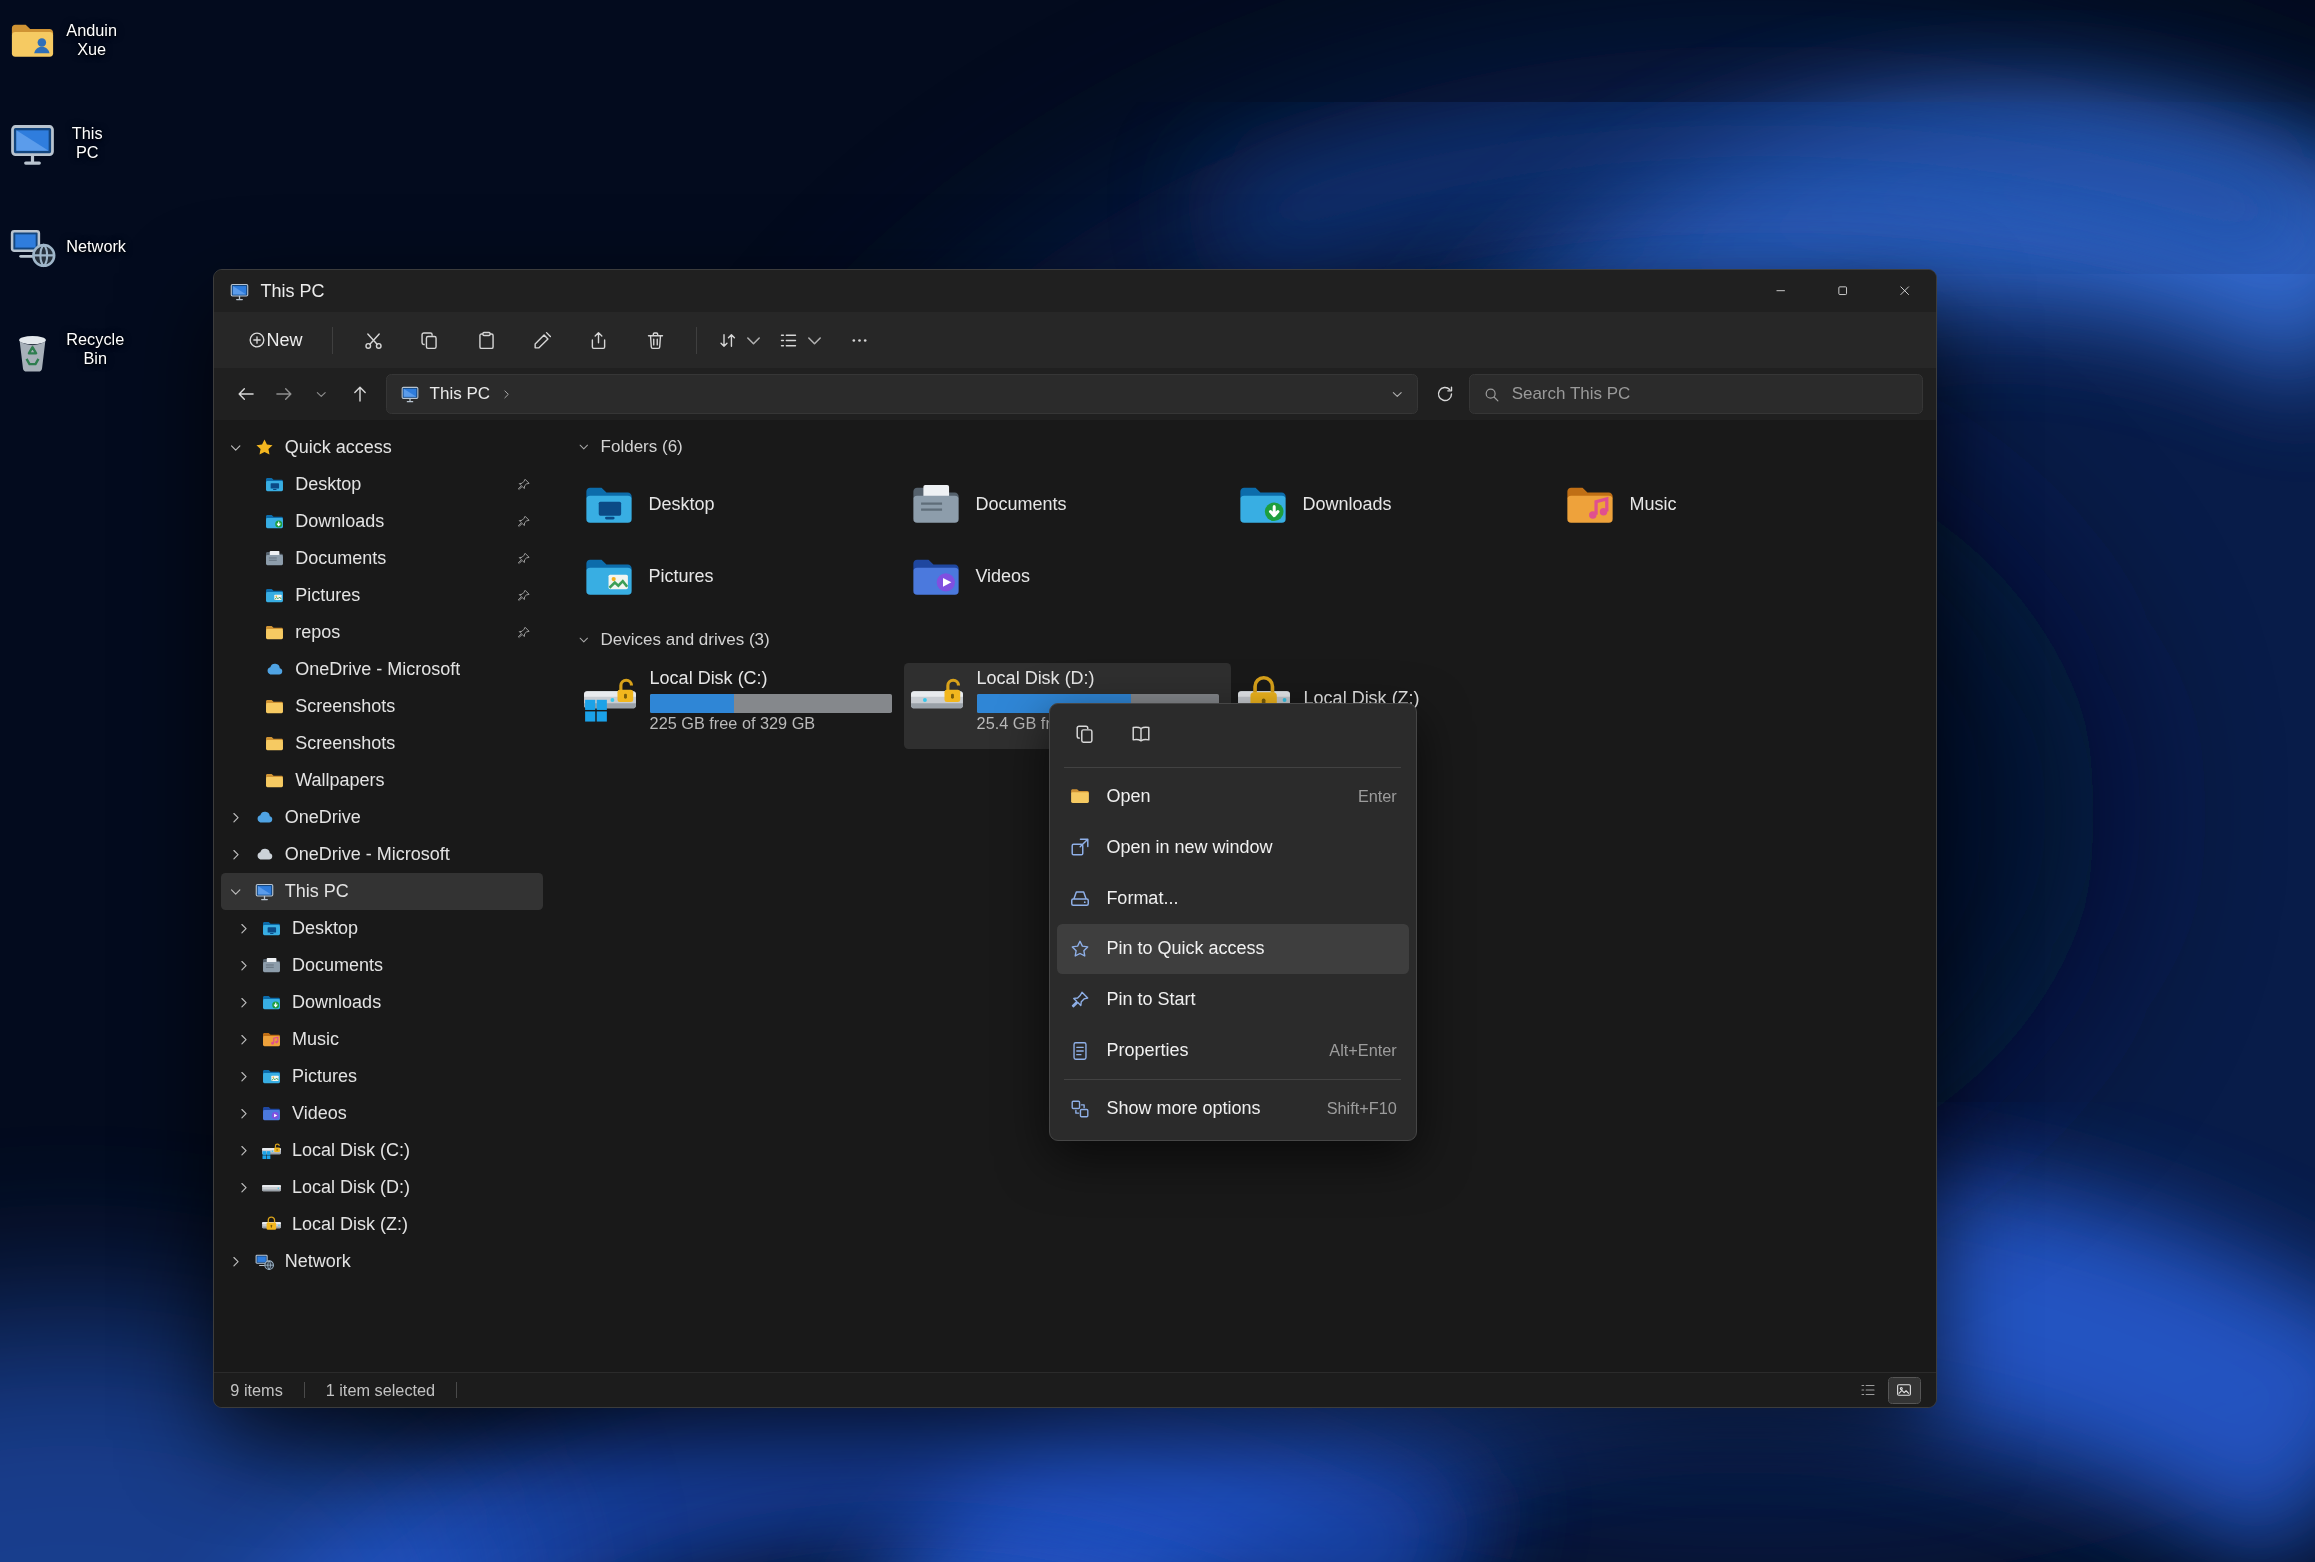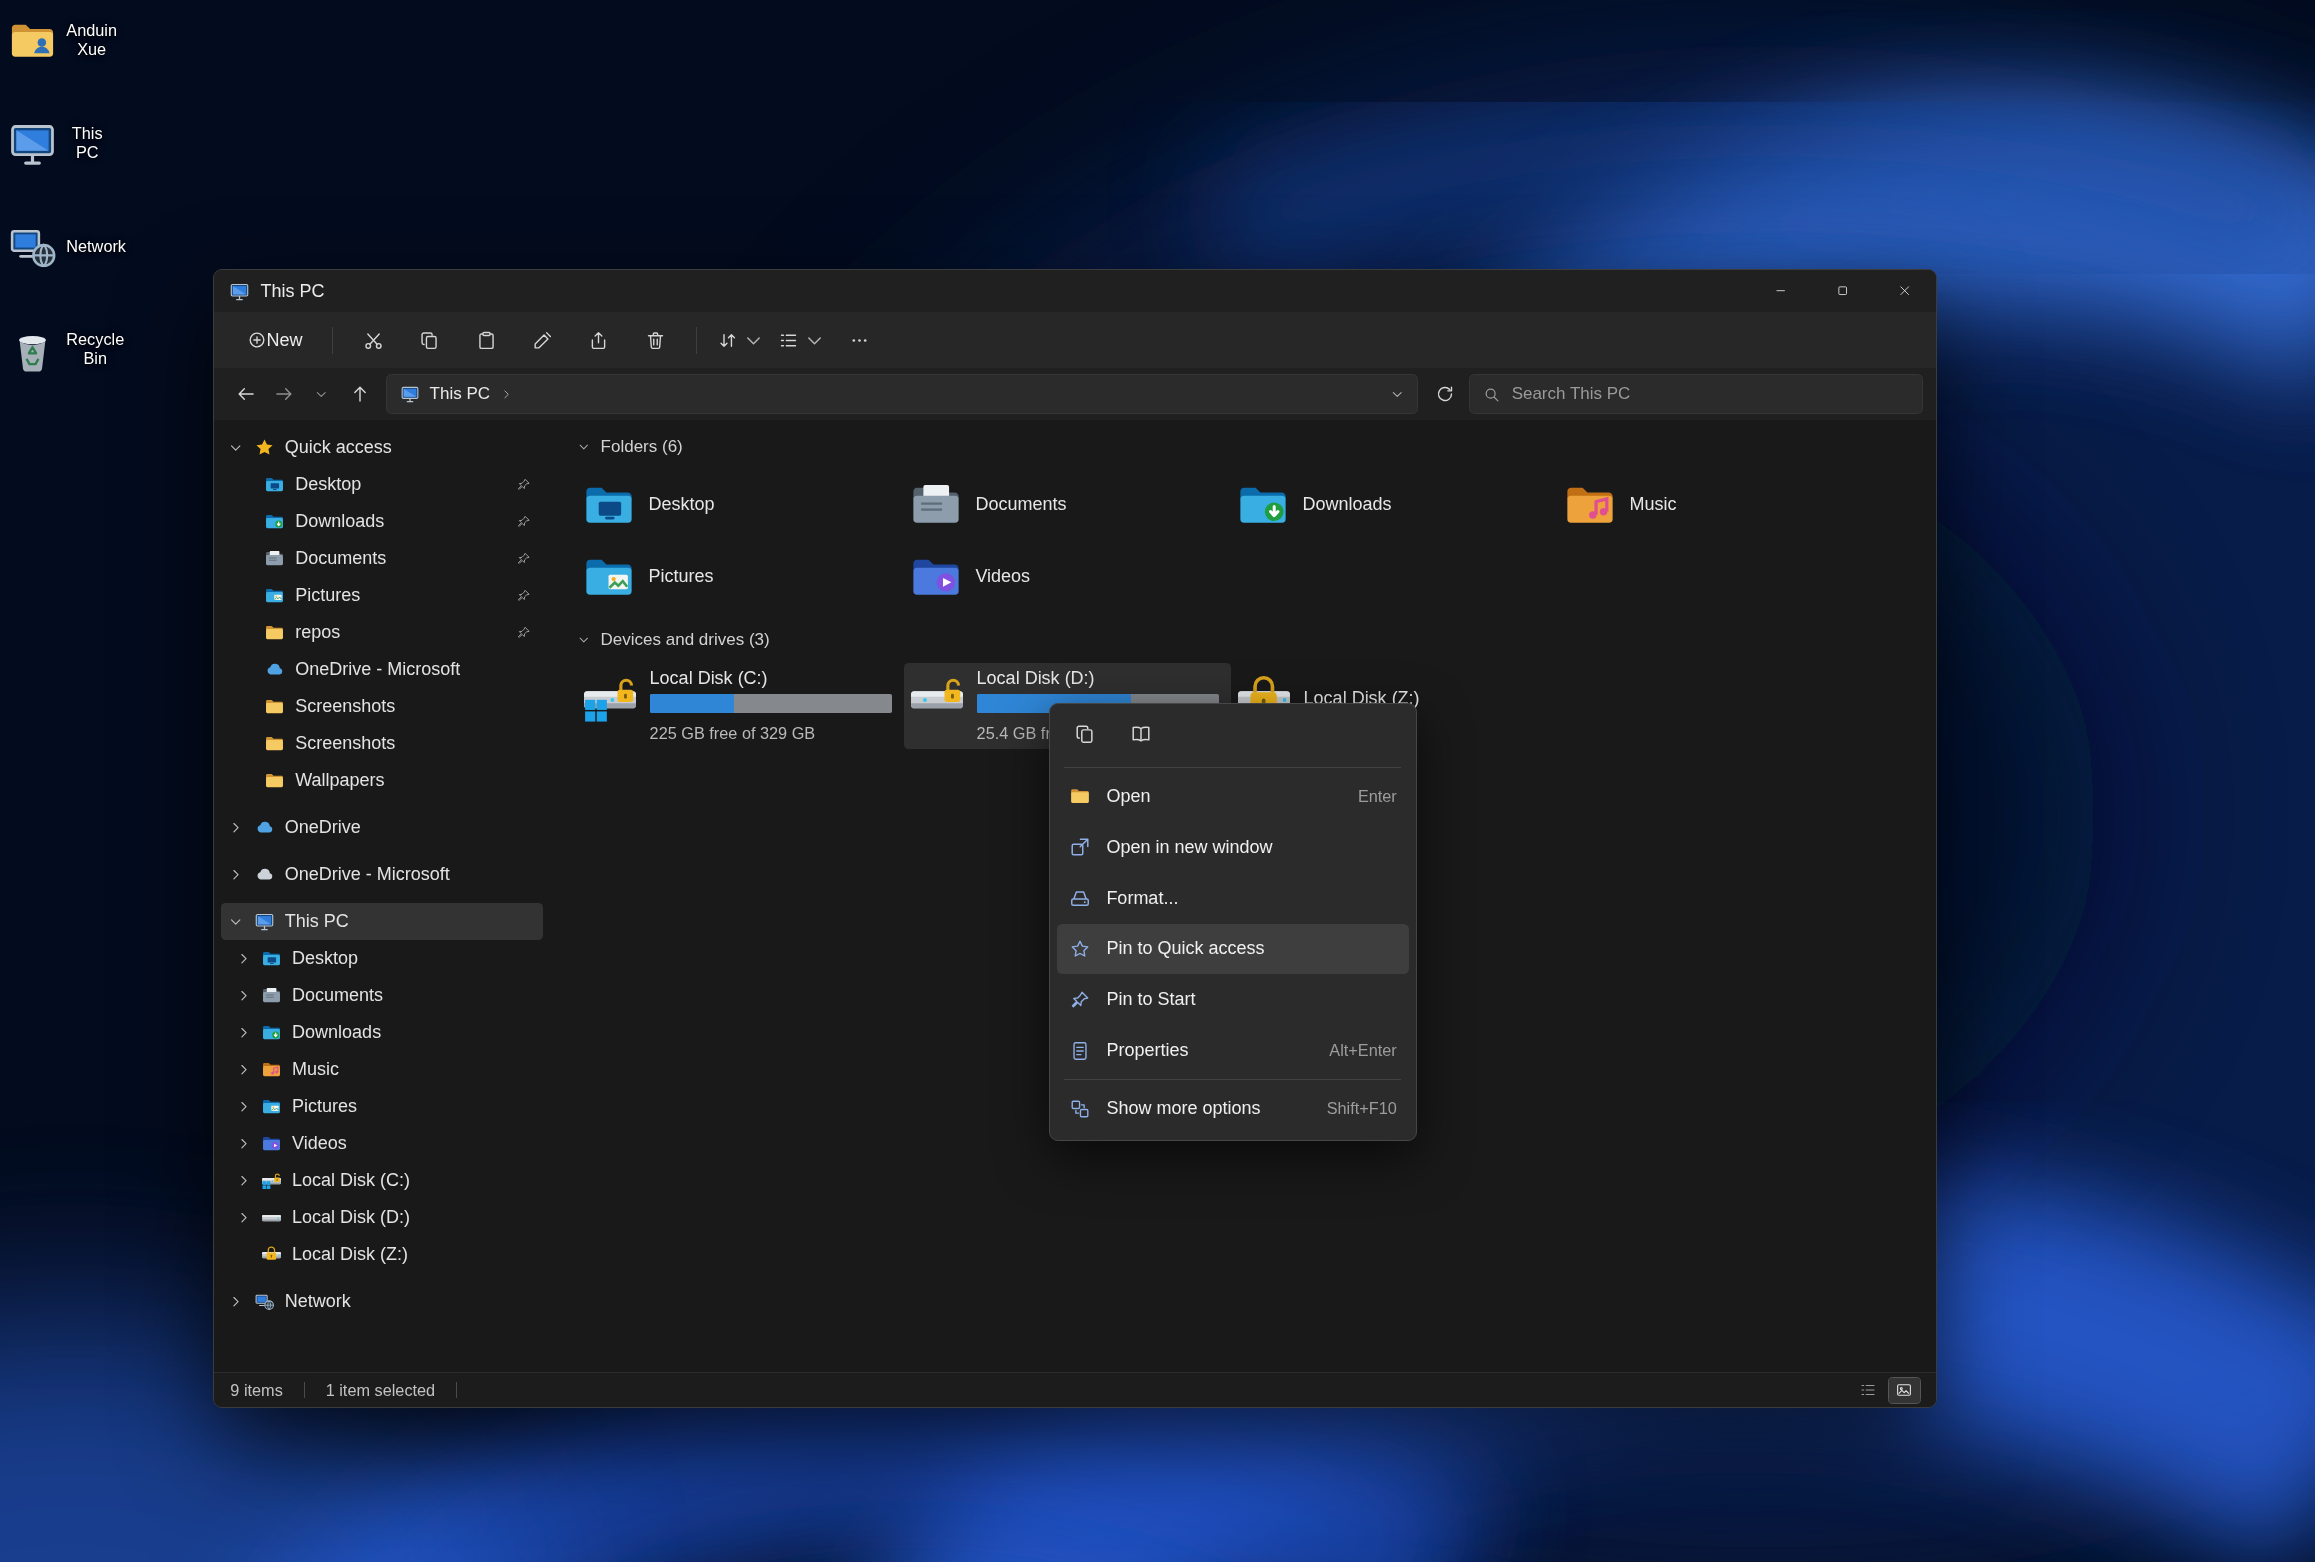--- a/index.html
+++ b/index.html
@@ -59,21 +59,21 @@
   .searchfield input::placeholder{color:#9a9a9a}
 
   .bodyrow{flex:1;display:flex;background:#191919;min-height:0}
 
   
   #sidebar{width:336px;flex-shrink:0;padding-top:9px;overflow:hidden}
   .srow{height:37px;display:flex;align-items:center;margin:0 7.2px;border-radius:4.5px;font-size:18px;color:#e3e3e3;cursor:default}
   .srow.lv0{padding-left:7.2px}
   .srow.lv1{padding-left:43px}
   .srow.lv2{padding-left:14.5px}
-  .srow.gap{margin-top:10px}
+  .srow.gap{}
   .srow.selected{background:#333333}
   .schev{width:15.4px;height:15.4px;margin-right:10px;color:#bdbdbd}
   .sicon{width:21px;height:21px;margin-right:10px}
   .slabel{white-space:nowrap;overflow:hidden;text-overflow:ellipsis}
   .spin{margin-left:auto;margin-right:11.8px;width:15.4px;height:15.4px;color:#a2a2a2}
 
   
   #main{flex:1;min-width:0;padding:9px 0 0 27px;position:relative}
   .secheader{height:36px;display:flex;align-items:center;gap:10px;color:#d2d2d2;font-size:17px}
   .secheader .icon{width:13.6px;height:13.6px;color:#a8a8a8}
@@ -82,21 +82,21 @@
   .ficon{width:56px;height:56px}
   .flabel{font-size:18px;color:#e6e6e6}
   .drives-grid{display:grid;grid-template-columns:repeat(4,327px);margin-top:5.4px}
   .dtile{height:81px;display:flex;align-items:flex-start;gap:11px;padding:5.4px 0 0 3.6px;border-radius:4.5px;cursor:default}
   .dtile.selected{background:#2f2f2f}
   .dricon{width:58px;height:58px;margin-top:0.9px}
   .dinfo{display:flex;flex-direction:column;justify-content:center;min-height:60px}
   .dlabel2{font-size:18px;color:#e6e6e6;white-space:nowrap}
   .dbar{width:242px;height:19px;background:var(--drive-bar-track,#85888c);margin-top:4.5px;border-radius:1.8px;overflow:hidden}
   .dfill{height:100%;background:var(--drive-bar-fill,#2f86d6)}
-  .dfree{font-size:16.3px;color:#b9b9b9;margin-top:11px;white-space:nowrap}
+  .dfree{font-size:16.3px;color:#b9b9b9;margin-top:1px;white-space:nowrap}
 
   
   #context-menu{position:absolute;left:835px;top:433px;width:355px;z-index:10;
     background:#2b2b2b;border:0.9px solid #464646;border-radius:9px;padding:5.4px;
     box-shadow:0 16.3px 50px rgba(0,0,0,.6)}
   .qrow{display:flex;gap:7.2px;padding:3.6px 5.4px 7.2px}
   .qbtn{width:49px;height:43px;border-radius:5.4px;display:flex;align-items:center;justify-content:center;color:#d9d9d9}
   .qbtn .icon{width:22px;height:22px}
   .menudiv{height:0.9px;background:#424242;margin:3.6px 9px}
   .mitem{height:50px;display:flex;align-items:center;padding:0 11.8px;border-radius:5.4px;margin:0.9px 1.8px;cursor:default}

